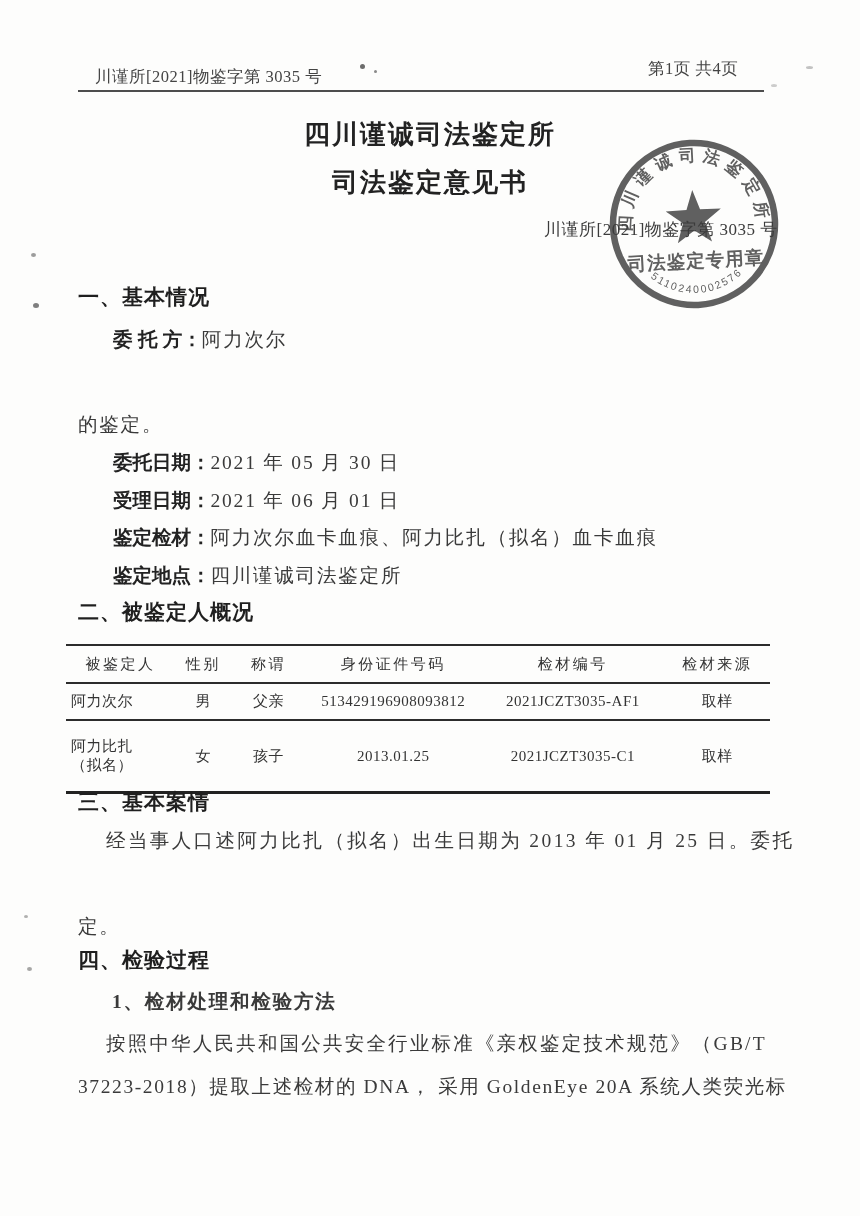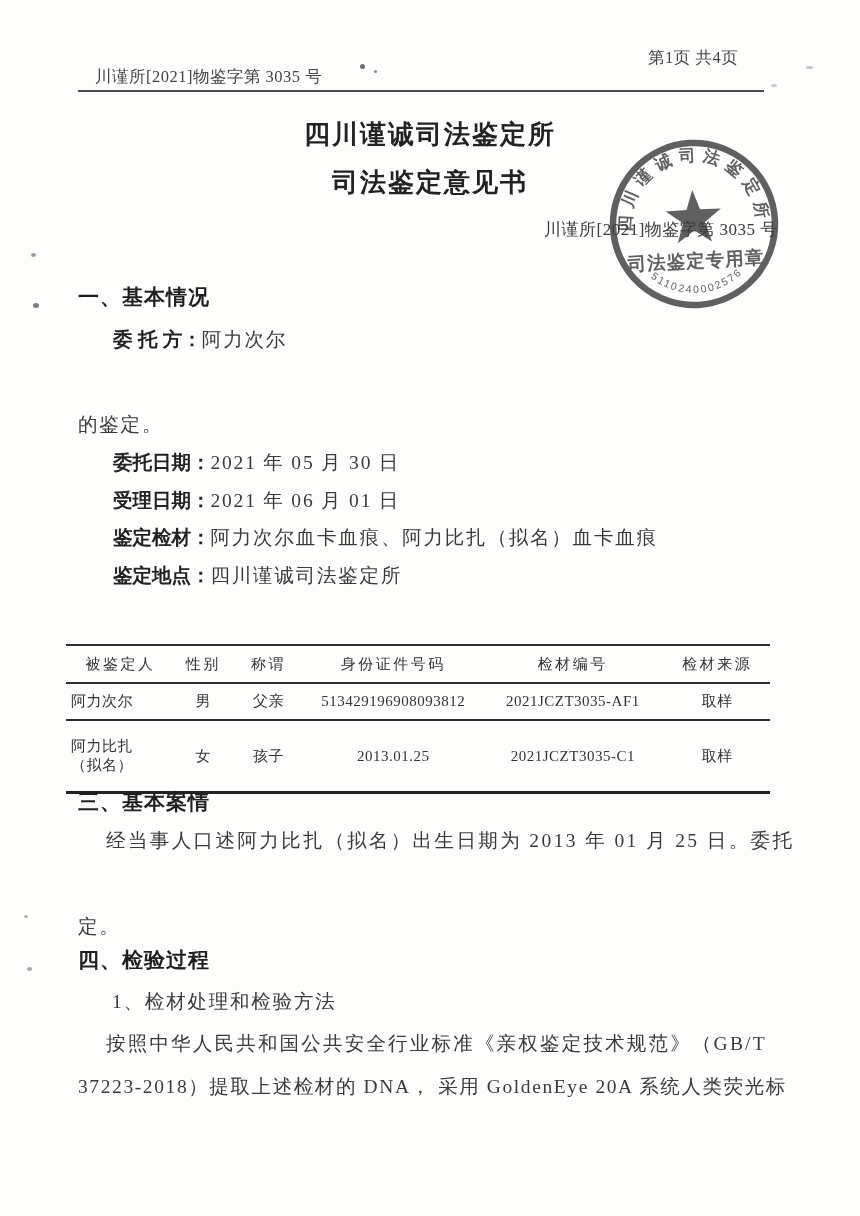--- a/index.html
+++ b/index.html
@@ -50,21 +50,21 @@
   .subjects tbody tr.r2 td{height:68px;}
   .subjects .c-name{text-align:left;padding-left:5px;}
   .speck{position:absolute;background:#3c3c3c;border-radius:50%;}
 </style>
 </head>
 <body>
 
 <div class="page">
 
   <div class="hdr-meta" style="left:95px;top:66px;">川谨所[2021]物鉴字第 3035 号</div>
-  <div class="hdr-meta" style="left:648px;top:47px;text-align:right;">第1页 共4页</div>
+  <div class="hdr-meta" style="left:648px;top:58px;text-align:right;">第1页 共4页</div>
   <div class="hdr-rule"></div>
 
   <div class="title" style="top:117px;">四川谨诚司法鉴定所</div>
   <div class="title" style="top:165px;">司法鉴定意见书</div>
 
   <svg class="stamp" viewBox="0 0 200 200">
     <circle cx="100" cy="100" r="81" fill="none" stroke="#454545" stroke-width="6.5"></circle>
     <path id="sealTopArc" d="M 39.8 118.4 A 63 63 0 1 1 160.2 118.4" fill="none"></path>
     <path id="sealBottomArc" d="M 44.9 141.5 A 69 69 0 0 0 155.1 141.5" fill="none"></path>
     <polygon fill="#454545" points="100,66 106.8,85.6 127.6,86.0 111.0,98.6 117.1,118.5 100,106.6 82.9,118.5 89.0,98.6 72.4,86.0 93.2,85.6"></polygon>
@@ -90,20 +90,21 @@
   <div class="line" style="left:113px;top:488px;">
     <span class="lbl">受理日期：</span><span class="val">2021 年 06 月 01 日</span>
   </div>
   <div class="line" style="left:113px;top:525px;">
     <span class="lbl">鉴定检材：</span><span class="val">阿力次尔血卡血痕、阿力比扎（拟名）血卡血痕</span>
   </div>
   <div class="line" style="left:113px;top:563px;">
     <span class="lbl">鉴定地点：</span><span class="val">四川谨诚司法鉴定所</span>
   </div>
 
+  <div class="heading" style="top:598px;">二、被鉴定人概况</div>
 
   <table class="subjects">
     <colgroup>
       <col style="width:15.5%">
         <col style="width:8%">
         <col style="width:10.5%">
       <col style="width:25%">
         <col style="width:26%">
         <col style="width:15%">
     </colgroup>
@@ -138,21 +139,21 @@
         <td>取样</td>
       </tr>
     </tbody>
   </table>
 
   <div class="heading" style="top:788px;">三、基本案情</div>
   <div class="line val" style="left:106px;top:829px;letter-spacing:2.4px;">经当事人口述阿力比扎（拟名）出生日期为 2013 年 01 月 25 日。委托</div>
   <div class="line val" style="left:78px;top:915px;">定。</div>
 
   <div class="heading" style="top:946px;">四、检验过程</div>
-  <div class="line val" style="left:112px;top:990px;">1、检材处理和检验方法</div>
+  <div class="line val" style="left:112px;top:990px;font-weight:bold;">1、检材处理和检验方法</div>
   <div class="line val" style="left:106px;top:1032px;letter-spacing:2.2px;">按照中华人民共和国公共安全行业标准《亲权鉴定技术规范》（GB/T</div>
   <div class="line val" style="left:78px;top:1075px;letter-spacing:1.6px;">37223-2018）提取上述检材的 DNA， 采用 GoldenEye 20A 系统人类荧光标</div>
 
   <div class="speck" style="left:360px;top:64px;width:5px;height:5px;opacity:.75;"></div>
   <div class="speck" style="left:374px;top:70px;width:3px;height:3px;opacity:.6;"></div>
   <div class="speck" style="left:806px;top:66px;width:7px;height:3px;opacity:.3;"></div>
   <div class="speck" style="left:771px;top:84px;width:6px;height:3px;opacity:.25;"></div>
   <div class="speck" style="left:31px;top:253px;width:5px;height:4px;opacity:.5;"></div>
   <div class="speck" style="left:33px;top:303px;width:6px;height:5px;opacity:.65;"></div>
   <div class="speck" style="left:24px;top:915px;width:4px;height:3px;opacity:.4;"></div>

